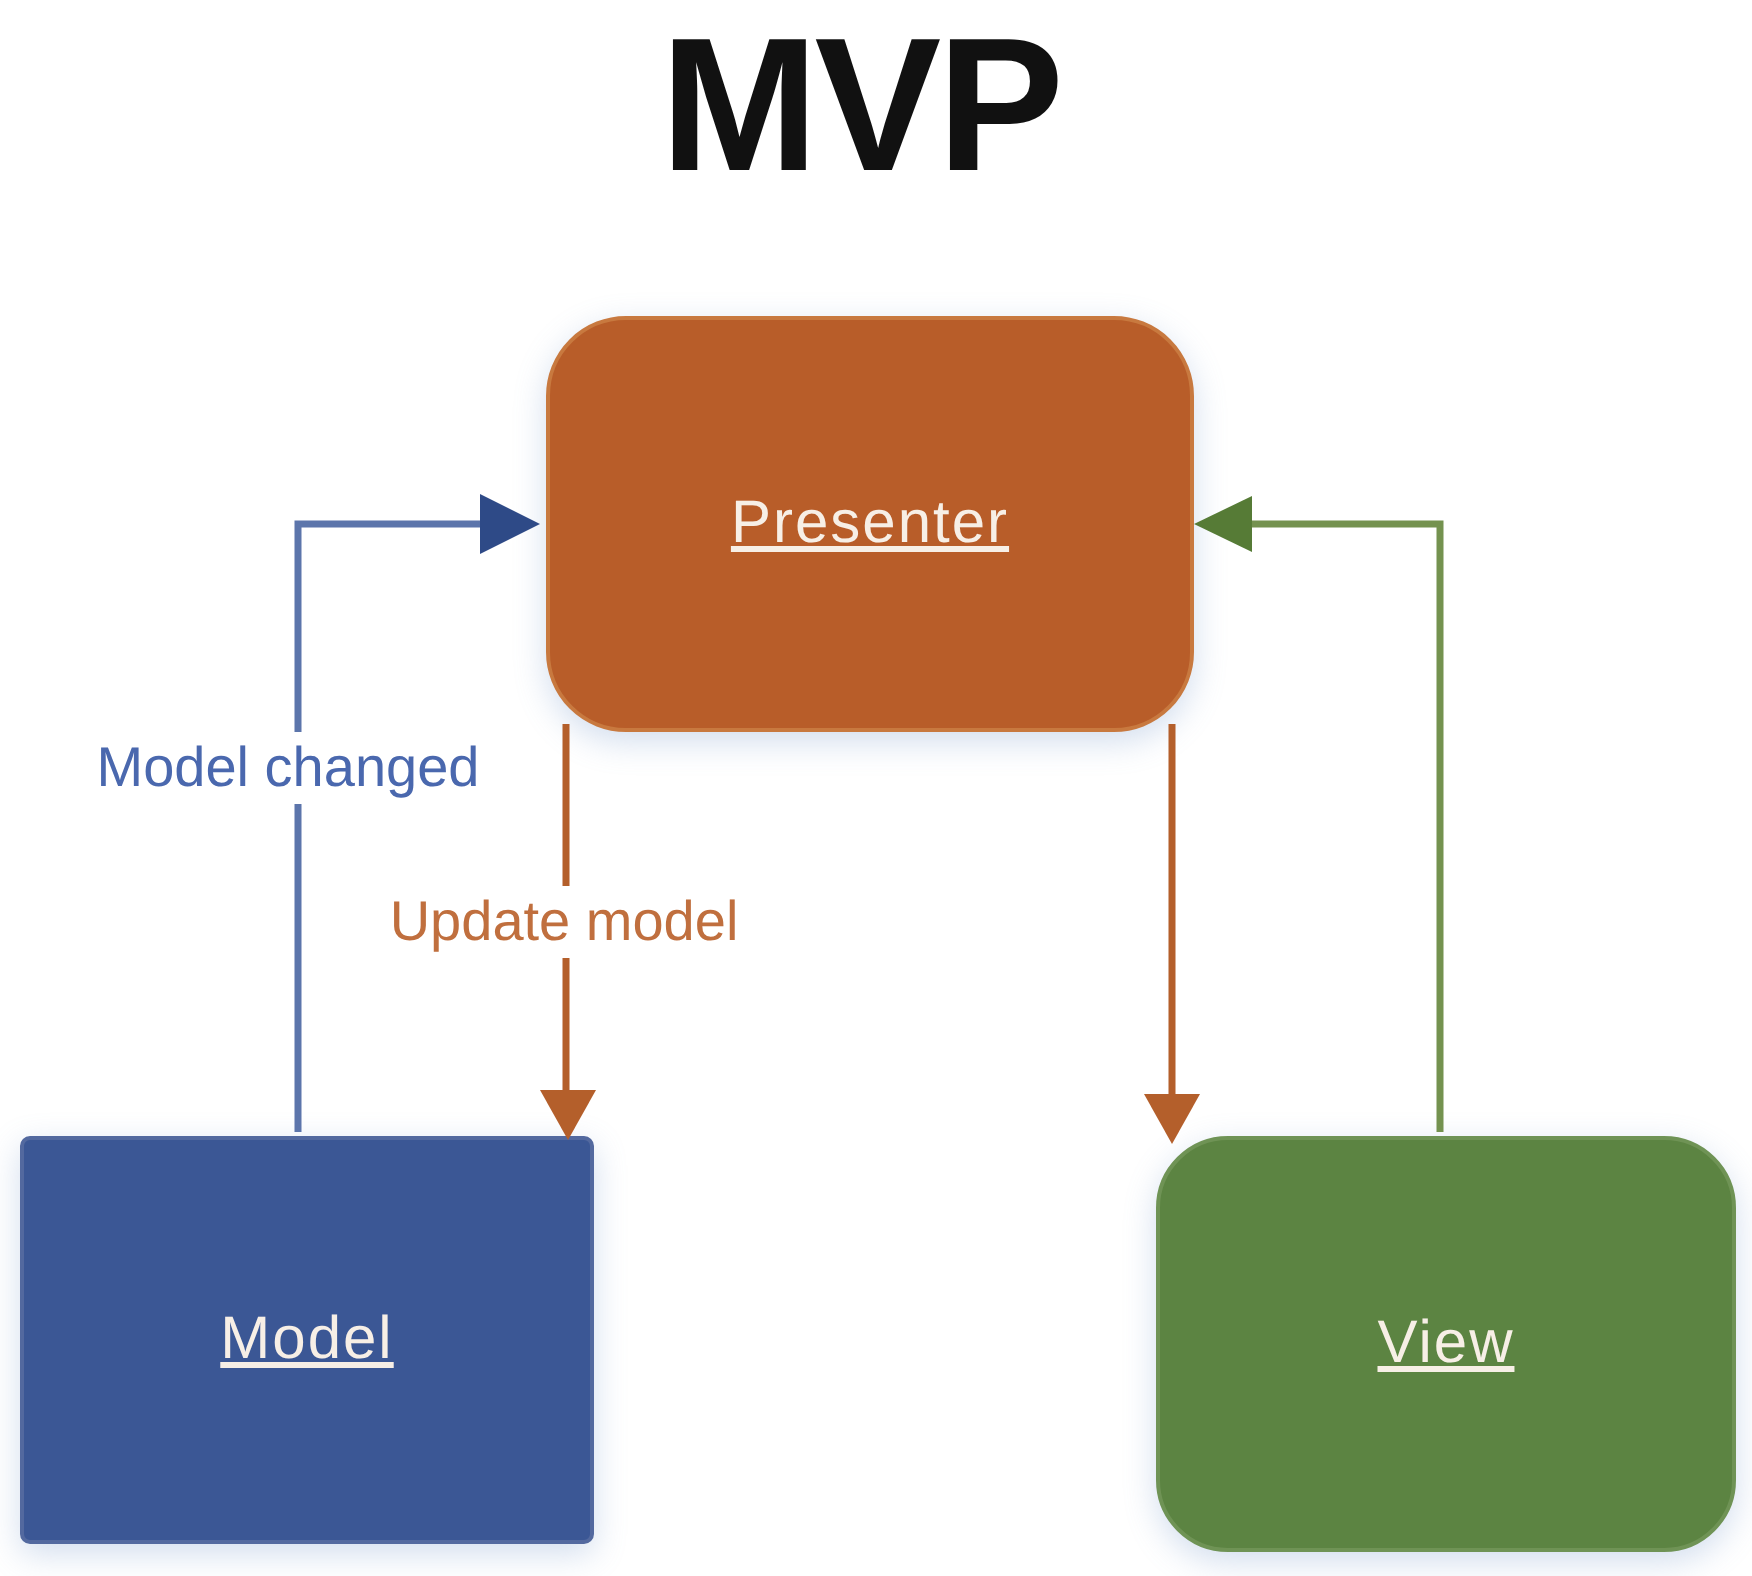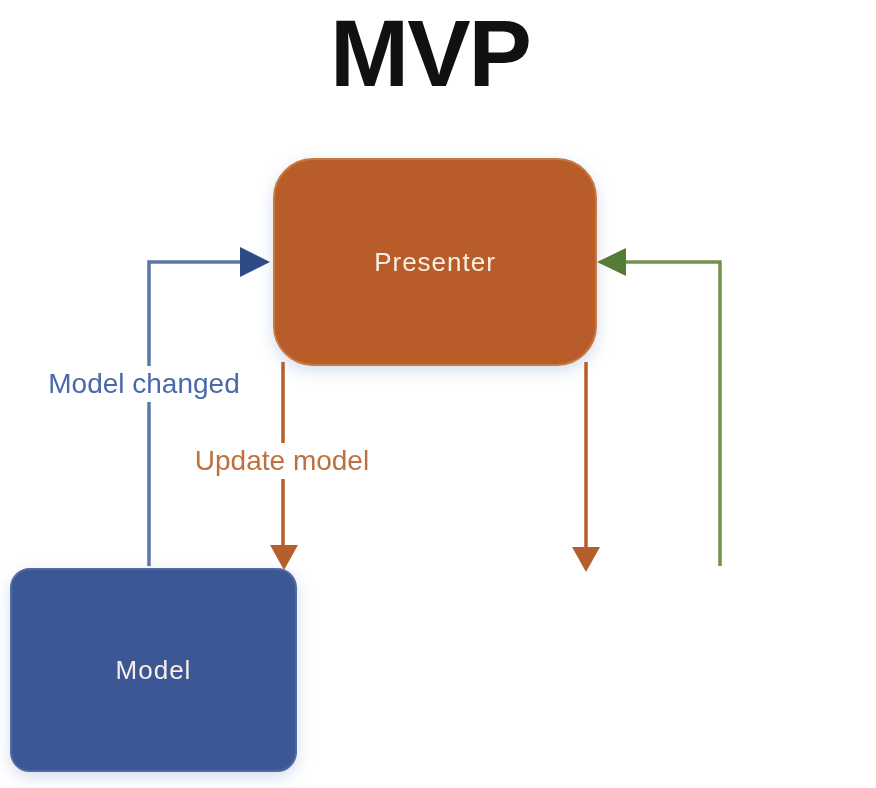--- a/index.html
+++ b/index.html
@@ -27,36 +27,37 @@
     color: var(--title-color);
     line-height: 1.0;
     margin: 0;
   }
   .node {
     position: absolute;
     display: flex;
     align-items: center;
     justify-content: center;
     color: var(--node-text);
-    font-size: 26px;
+    font-size: 30px;
     letter-spacing: 1px;
     box-shadow: 0 5px 16px rgba(110, 145, 200, 0.30);
     z-index: 1;
+    text-decoration: underline;
   }
   .node-presenter {
     left: 273px; top: 158px;
     width: 320px; height: 204px;
     border-radius: 40px;
     background: var(--presenter-fill);
     border: 2px solid var(--presenter-border);
   }
   .node-model {
     left: 10px; top: 568px;
     width: 283px; height: 200px;
-    border-radius: 20px;
+    border-radius: 5px;
     background: var(--model-fill);
     border: 2px solid var(--model-border);
     justify-content: center;
   }
   .node-view {
     left: 578px; top: 568px;
     width: 286px; height: 204px;
     border-radius: 36px;
     background: var(--view-fill);
     border: 2px solid var(--view-border);
@@ -97,20 +98,23 @@
 <div class="canvas">
 
   <h1 class="diagram-title">MVP</h1>
 
   <div class="node node-presenter">
     <span>Presenter</span>
   </div>
   <div class="node node-model">
     <span>Model</span>
   </div>
+  <div class="node node-view">
+    <span>View</span>
+  </div>
 
   <svg class="arrows-layer" viewBox="0 0 876 788" xmlns="http://www.w3.org/2000/svg">
     <g>
       <path class="edge-line blue" d="M149 566 V262 H240"></path>
       <polygon class="edge-head blue" points="270,262 240,247 240,277"></polygon>
     </g>
     <g>
       <path class="edge-line green" d="M720 566 V262 H626"></path>
       <polygon class="edge-head green" points="597,262 626,248 626,276"></polygon>
     </g>

